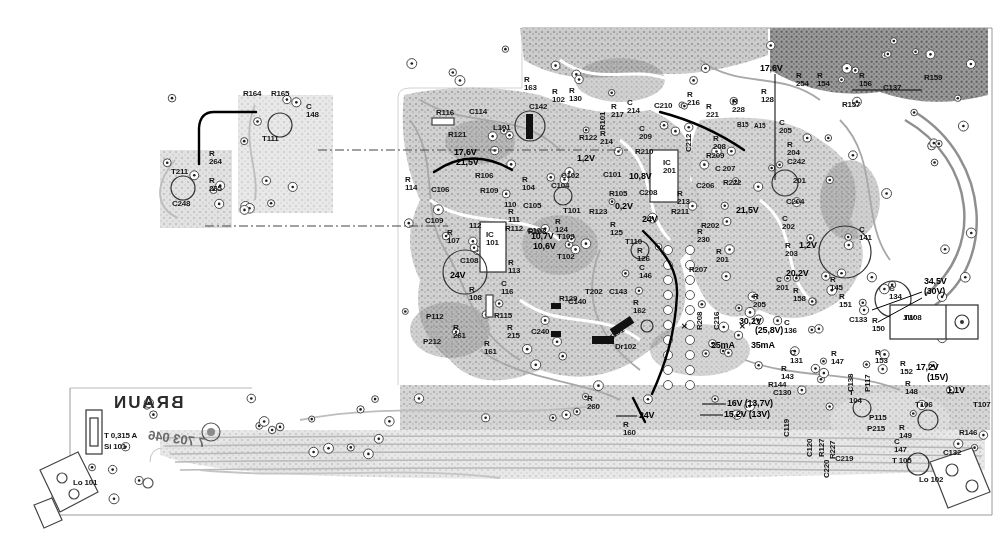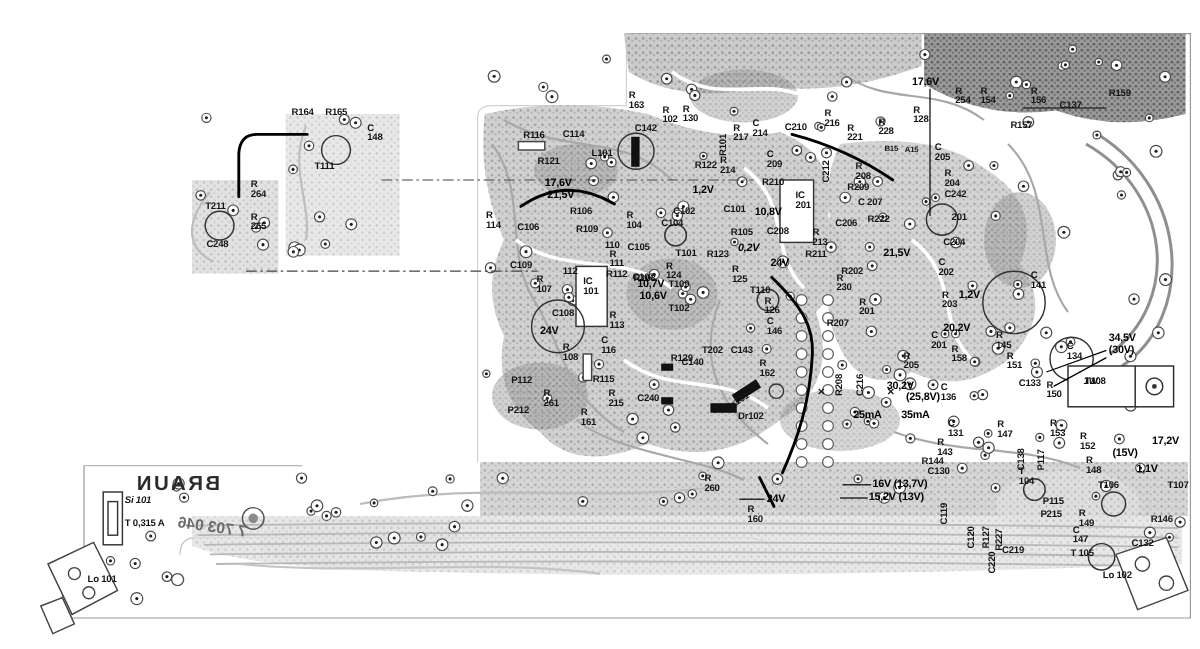--- a/index.html
+++ b/index.html
@@ -1099,21 +1099,21 @@
 131</div>
       <div class="lbl" style="left: 831px; top: 350px;">R
 147</div>
       <div class="lbl" style="left: 849px; top: 316px;">C133</div>
       <div class="lbl" style="left: 872px; top: 317px;">R
 150</div>
       <div class="lbl" style="left: 875px; top: 349px;">R
 153</div>
       <div class="lbl" style="left: 900px; top: 360px;">R
 152</div>
-      <div class="lbl v" style="left: 916px; top: 363px; margin-left: 44px;">17,2V</div>
+      <div class="lbl v" style="left: 916px; top: 363px;">17,2V</div>
       <div class="lbl v" style="left: 927px; top: 373px;">(15V)</div>
       <div class="lbl r" style="left: 847px; top: 392px;">C138</div>
       <div class="lbl r" style="left: 864px; top: 392px;">P117</div>
       <div class="lbl" style="left: 781px; top: 365px;">R
 143</div>
       <div class="lbl" style="left: 768px; top: 381px;">R144</div>
       <div class="lbl" style="left: 773px; top: 389px;">C130</div>
       <div class="lbl r" style="left: 783px; top: 437px;">C119</div>
       <div class="lbl" style="left: 905px; top: 380px;">R
 148</div>
@@ -1191,33 +1191,33 @@
 107</div>
       <div class="lbl" style="left: 486px; top: 231px;">IC
 101</div>
       <div class="lbl" style="left: 460px; top: 257px;">C108</div>
       <div class="lbl" style="left: 508px; top: 259px;">R
 113</div>
       <div class="lbl v" style="left: 450px; top: 271px;">24V</div>
       <div class="lbl" style="left: 563px; top: 207px;">T101</div>
       <div class="lbl" style="left: 589px; top: 208px;">R123</div>
       <div class="lbl" style="left: 609px; top: 190px;">R105</div>
-      <div class="lbl v" style="left: 615px; top: 202px; font-style: italic;">0,2V</div>
+      <div class="lbl v" style="left: 615px; top: 202px;">0,2V</div>
       <div class="lbl" style="left: 555px; top: 218px;">R
 124</div>
       <div class="lbl" style="left: 557px; top: 233px;">T109</div>
       <div class="lbl" style="left: 610px; top: 221px;">R
 125</div>
       <div class="lbl" style="left: 625px; top: 238px;">T110</div>
       <div class="lbl" style="left: 637px; top: 247px;">R
 126</div>
       <div class="lbl" style="left: 639px; top: 264px;">C
 146</div>
       <div class="lbl" style="left: 557px; top: 253px;">T102</div>
       <div class="lbl" style="left: 559px; top: 263px; margin-top: 32px;">R129</div>
-      <div class="lbl" style="left: 104px; top: 413px; font-style: italic;">Si 101</div>
+      <div class="lbl" style="left: 104px; top: 443px;">Si 101</div>
       <div class="lbl" style="left: 104px; top: 432px;">T 0,315 A</div>
       <div class="lbl" style="left: 73px; top: 479px;">Lo 101</div>
     </div>
 
   <div class="logo">BRAUN</div>
   <div class="pn">7 703 046</div>
 </div>
 
 </body></html>

